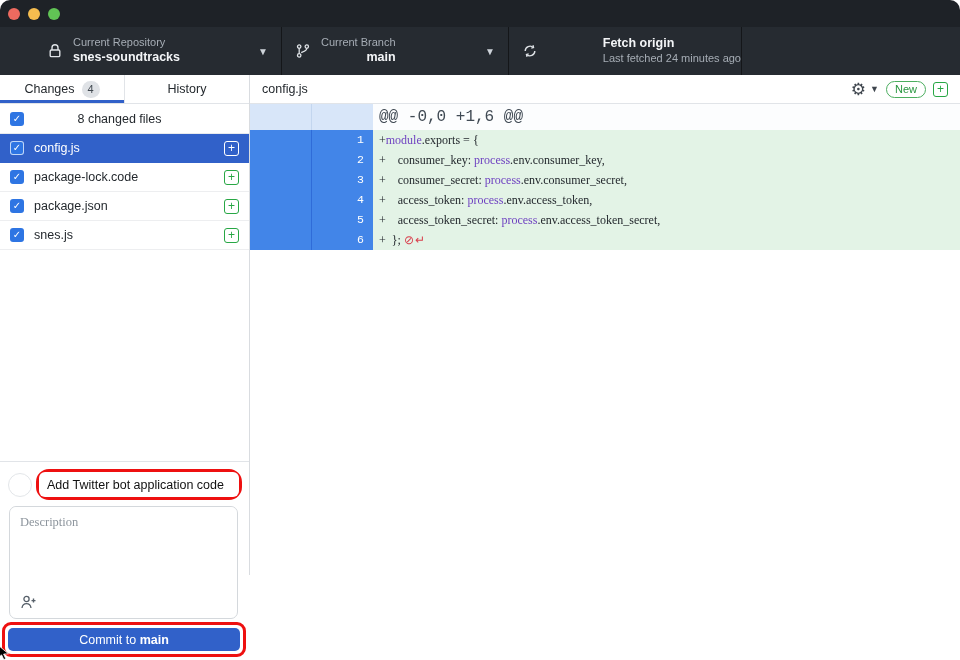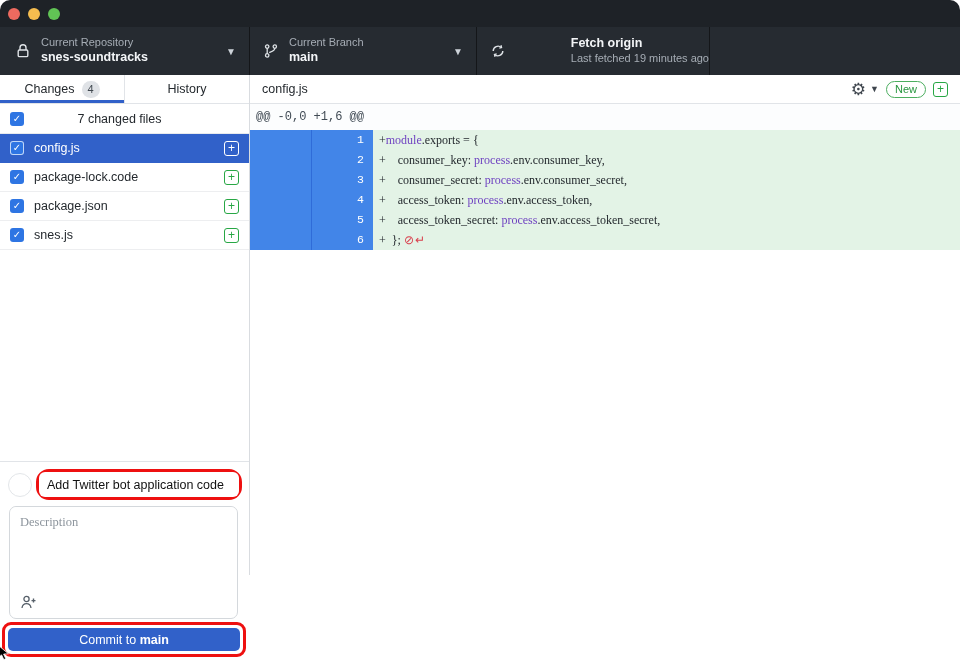--- a/index.html
+++ b/index.html
@@ -18,22 +18,22 @@
   
   .titlebar{position:absolute;top:0;left:0;right:0;height:27px;background:#1e2227;}
   .traffic{position:absolute;top:8px;width:12px;height:12px;border-radius:50%;}
   .t-close{left:8px;background:#ee6a5f;}
   .t-min{left:28px;background:#f5bd4f;}
   .t-max{left:48px;background:#61c455;}
 
   
   .toolbar{position:absolute;top:27px;left:0;right:0;height:48px;background:#262b31;display:flex;}
   .tb-section{position:relative;display:flex;align-items:center;border-right:1px solid #141619;padding-left:14px;cursor:default;}
-  .tb-repo{width:250px;}
-  .tb-branch{width:227px;padding-left:12px;}
+  .tb-repo{width:250px;margin-left:32px;}
+  .tb-branch{width:227px;padding-left:12px;text-align:right;}
   .tb-fetch{width:233px;padding-left:12px;justify-content:space-between;}
   .tb-icon{width:17px;height:17px;flex:0 0 auto;display:flex;align-items:center;justify-content:center;}
   .tb-text{margin-left:10px;line-height:1.25;}
   .tb-label{font-size:11px;color:#a6adb5;}
   .tb-value{font-size:12.5px;font-weight:bold;color:#f3f5f7;}
   .tb-caret{position:absolute;right:13px;color:#cdd3d9;font-size:10px;}
 
   
   .sidebar{position:absolute;top:75px;left:0;width:250px;height:500px;background:#fff;border-right:1px solid #d9dce0;}
   .tabs{height:29px;display:flex;border-bottom:1px solid #e1e4e8;}
@@ -68,21 +68,21 @@
 
   
   .main{position:absolute;left:250px;top:75px;right:0;height:585px;background:#fff;}
   .diff-header{height:29px;display:flex;align-items:center;padding:0 12px;border-bottom:1px solid #e1e4e8;font-size:12.5px;color:#24292e;background:#fff;}
   .dh-right{margin-left:auto;display:flex;align-items:center;gap:7px;}
   .gear{font-size:17px;color:#3f464e;line-height:1;cursor:default;display:flex;align-items:center;}
   .gear .caret{font-size:9px;margin-left:4px;color:#3f464e;}
   .new-badge{border:1px solid #4cae5f;color:#28963f;border-radius:9px;font-size:11px;height:17px;line-height:15px;padding:0 8px;}
   .mono{font-family:"Liberation Mono","DejaVu Sans Mono",monospace;}
 
-  .hunk-row{display:flex;height:26px;font-size:12px;line-height:26px;flex-direction:column;}
+  .hunk-row{display:flex;height:26px;font-size:16px;line-height:26px;}
   .hunk-row .g1{width:61px;background:#d8e6f9;}
   .hunk-row .g2{width:62px;background:#d8e6f9;border-left:1px solid #c3d6ef;}
   .hunk-row .text{flex:1;background:#fcfdfe;color:#404a54;padding-left:6px;white-space:pre;}
 
   .code-row{display:flex;height:20px;font-size:12px;line-height:20px;}
   .code-row .g1{width:61px;background:var(--gutter);}
   .code-row .g2{width:62px;background:var(--gutter);border-left:1px solid #2f6cd8;color:#fff;text-align:right;padding-right:9px;font-size:11.5px;}
   .code-row .code{flex:1;background:var(--added);color:#24292e;padding-left:6px;white-space:pre;font-family:Liberation Serif, serif;}
   .seg-keyword{color:var(--keyword);}
   .seg-no-newline{color:#d9404d;letter-spacing:1px;}
@@ -133,38 +133,38 @@
     <div class="tb-section tb-fetch">
       <span class="tb-icon">
         <svg viewBox="0 0 16 16" width="16" height="16" fill="none" stroke="#dfe3e7" stroke-width="1.4">
             <path d="M12.8 8a4.8 4.8 0 0 1-8.2 3.4M3.2 8a4.8 4.8 0 0 1 8.2-3.4"></path>
             <path d="M11 2.2l.6 2.3-2.3.6" stroke-width="1.2"></path>
             <path d="M5 13.8l-.6-2.3 2.3-.6" stroke-width="1.2"></path>
           </svg>
       </span>
       <span class="tb-text">
         <span class="tb-value" style="display:block">Fetch origin</span>
-        <span class="tb-label" style="display:block">Last fetched 19 minutes ago</span>
+        <span class="tb-label" style="display:block">Last fetched 24 minutes ago</span>
       </span>
     </div>
   </div>
 
   <div class="sidebar">
     <div class="tabs">
       <div class="tab active">
         <span>Changes</span>
         <span class="tab-badge">4</span>
       </div>
       <div class="tab">
         <span>History</span>
       </div>
     </div>
     <div class="files-header">
       <span class="checkbox">✓</span>
-      <span class="files-header-label">7 changed files</span>
+      <span class="files-header-label">8 changed files</span>
     </div>
     <div>
         <div class="file-row selected">
           <span class="checkbox">✓</span>
           <span class="fname">config.js</span>
           <span class="plus-box">+</span>
         </div>
         <div class="file-row">
           <span class="checkbox">✓</span>
           <span class="fname">package-lock.code</span>

